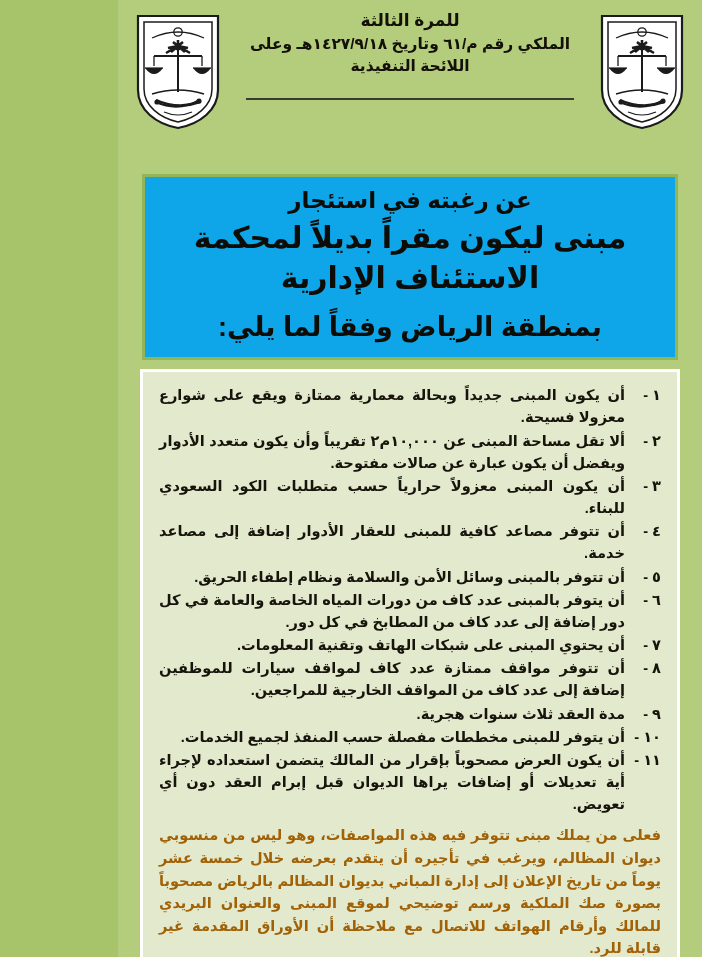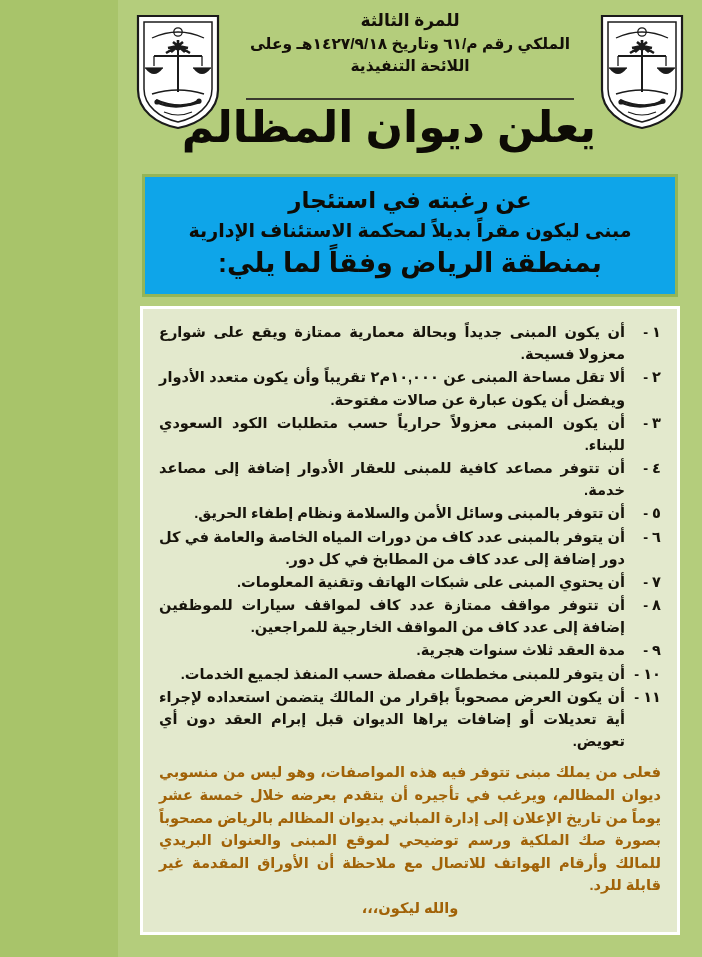--- a/index.html
+++ b/index.html
@@ -98,21 +98,21 @@
     padding: 8px 14px 12px;
     box-sizing: border-box;
     text-align: center;
   }
   .sub-line {
     font-weight: bold;
     color: #0e0c06;
     line-height: 1.32;
   }
   .sub-1 { font-size: 23px; margin-bottom: 3px; }
-  .sub-2 { font-size: 19px; margin-bottom: 3px; }
+  .sub-2 { font-size: 30px; margin-bottom: 12px; }
   .sub-3 { font-size: 27px; }
 
   
   .body-panel {
     margin: 9px 16px 10px;
     background: #ffffff;
     padding: 3px;
     box-sizing: border-box;
   }
   .body-inner {
@@ -229,21 +229,20 @@
       </svg>
     </div>
 
     <div class="header-text">
       <div class="hdr-line1">للمرة الثالثة</div>
       <div class="hdr-line3">الملكي رقم م/٦١ وتاريخ ١٤٢٧/٩/١٨هـ وعلى اللائحة التنفيذية</div>
     </div>
 
     <div class="hdr-rule"></div>
 
-    <div class="main-title">يعلن ديوان المظالم</div>
   </div>
 
   <div class="subtitle-box">
     <div class="sub-line sub-1">عن رغبته في استئجار</div>
     <div class="sub-line sub-2">مبنى ليكون مقراً بديلاً لمحكمة الاستئناف الإدارية</div>
     <div class="sub-line sub-3">بمنطقة الرياض وفقاً لما يلي:</div>
   </div>
 
   <div class="body-panel">
     <div class="body-inner">

